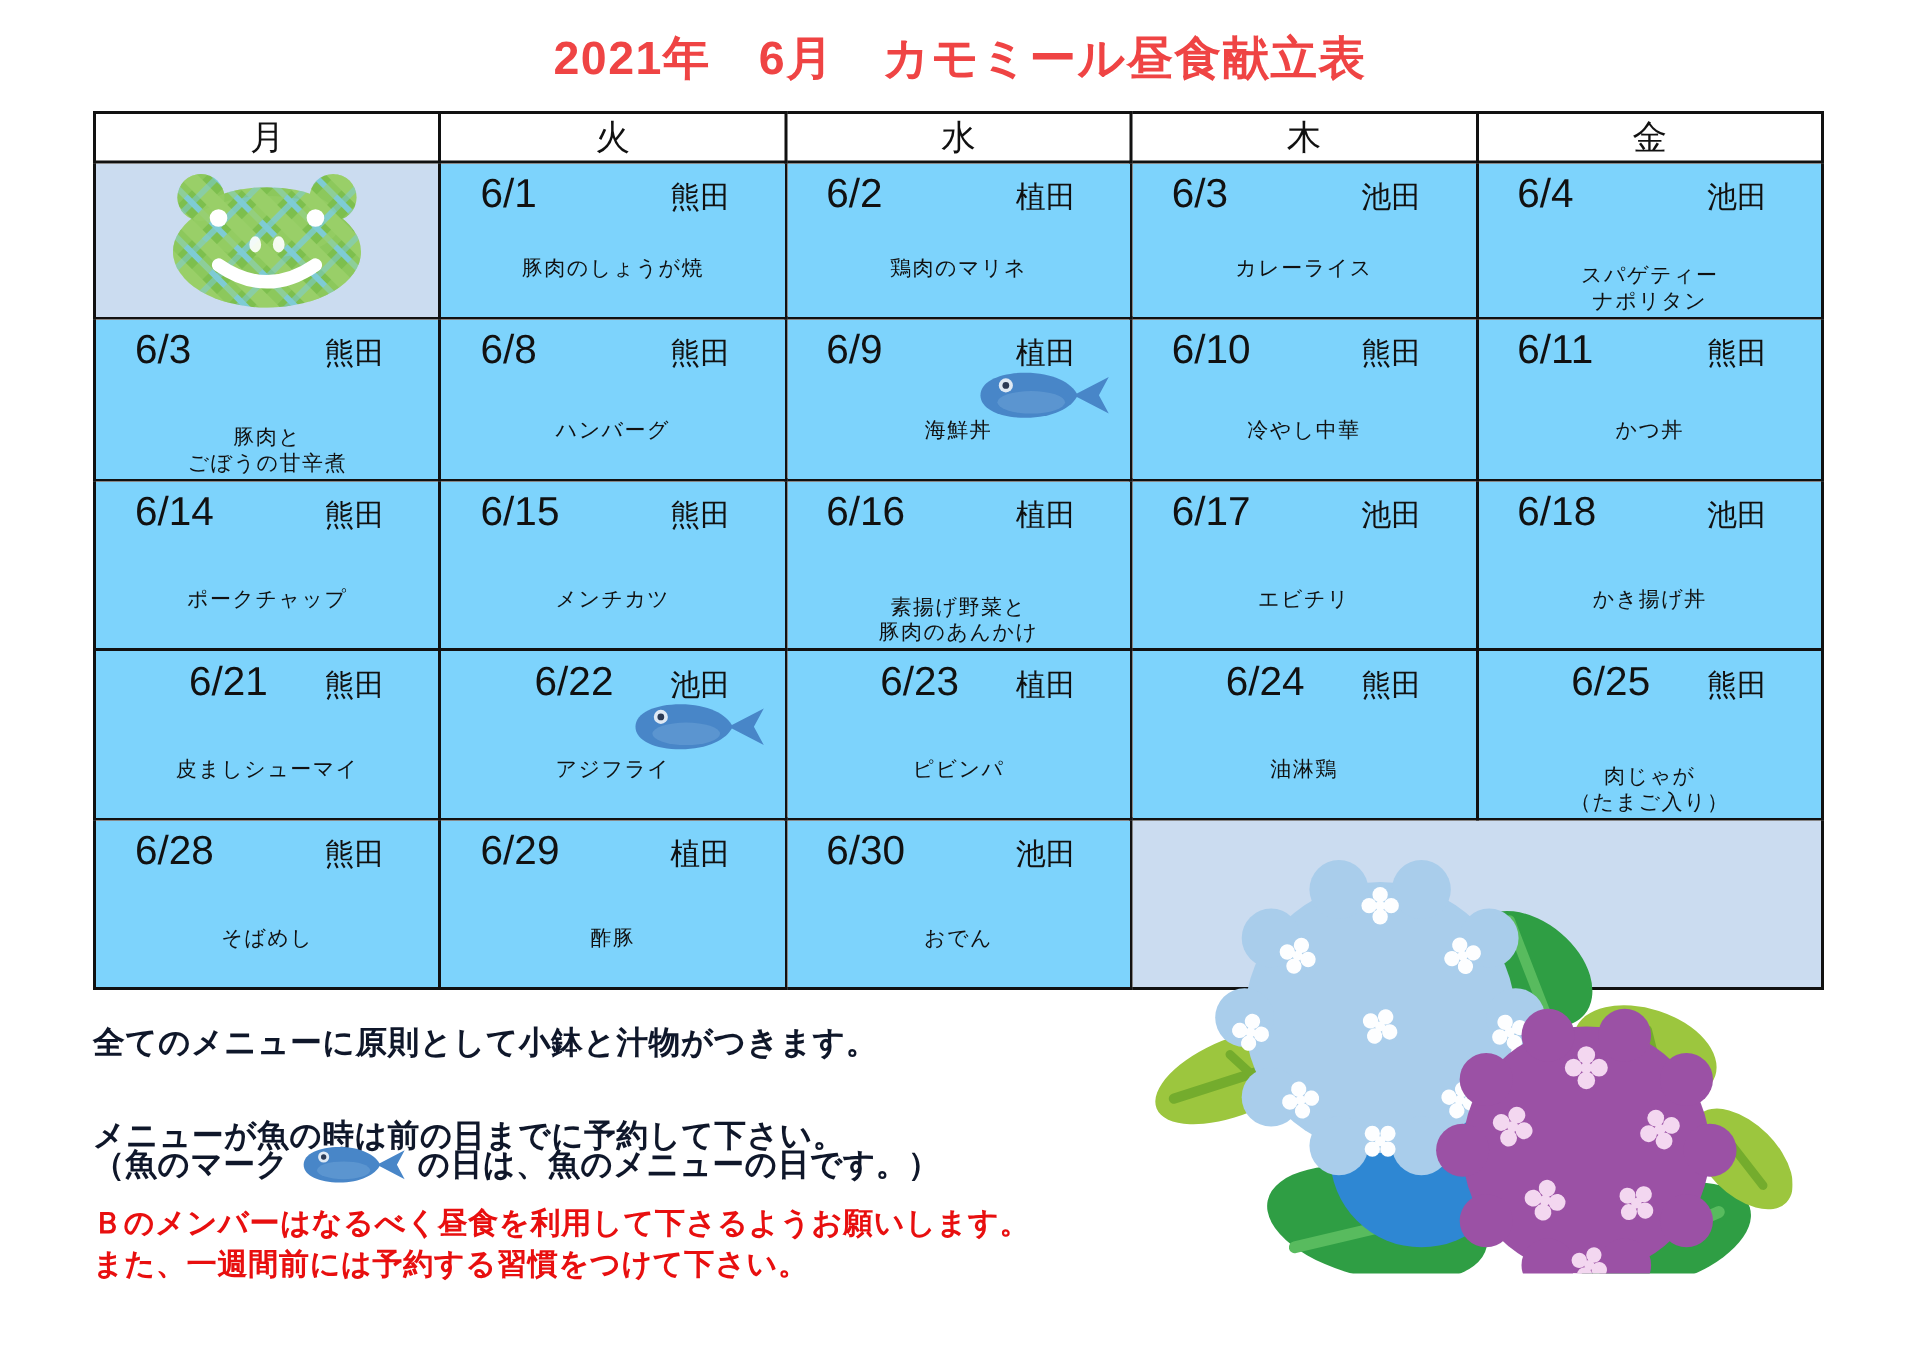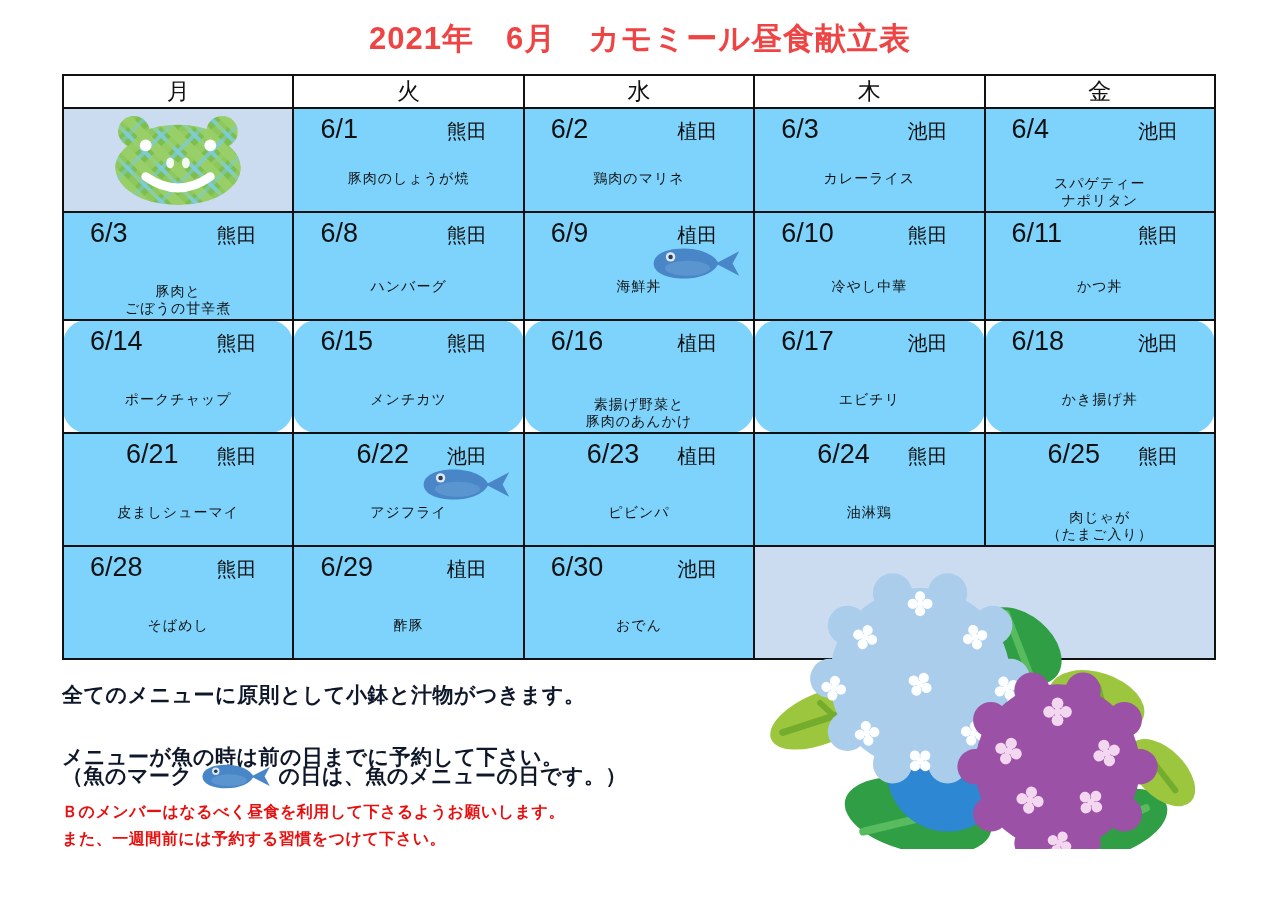--- a/index.html
+++ b/index.html
@@ -14,21 +14,21 @@
   }
   table.cal {
     position:absolute; left:62px; top:74px; width:1154px;
     border-collapse:collapse; table-layout:fixed;
   }
   .cal th, .cal td { border:2px solid #111; padding:0; }
   .cal th { height:26px; font-size:23px; font-weight:normal; text-align:center; background:#fff; }
   .cal td { position:relative; vertical-align:top; background:#7dd3fc; }
   tr.r1 td { height:102px; }
   tr.r2 td { height:106px; }
-  tr.r3 td { height:111px;border-radius:24px; }
+  tr.r3 td { height:111px; }
   tr.r4 td { height:111px;padding-left:36px; }
   tr.r5 td { height:111px; }
   .dateline {
     display:flex; justify-content:space-between; align-items:baseline;
     padding:5px 36px 0 26px;
   }
   .date { font-size:27px; }
   .cook { font-size:20px; }
   .menu {
     position:absolute; left:0; right:0; bottom:24px;
@@ -49,21 +49,21 @@
   .flower-wrap svg { width:100%; height:100%; display:block; }
   .note {
     position:absolute; left:62px; white-space:nowrap;
     font-size:21px; font-weight:bold; color:#0f172a; letter-spacing:0.5px;
   }
   #note1 { top:681px; }
   #note2 { top:730px;margin-top:13px; }
   #note3 { top:762px; }
   #note3 .note-fish { display:inline-block; width:74px; height:27px; vertical-align:-7px; margin:0 6px; }
   #note3 .note-fish svg { width:100%; height:100%; display:block; }
-  .rednote { color:#e80f0f; font-size:16px; letter-spacing:0.5px; }
+  .rednote { color:#e80f0f; font-size:20px; letter-spacing:0.5px; }
   #red1 { top:802px; }
   #red2 { top:829px; }
 </style>
 </head>
 <body>
 
 <div class="page-title">2021年　6月　カモミール昼食献立表</div>
 
 <table class="cal">
   <thead>

